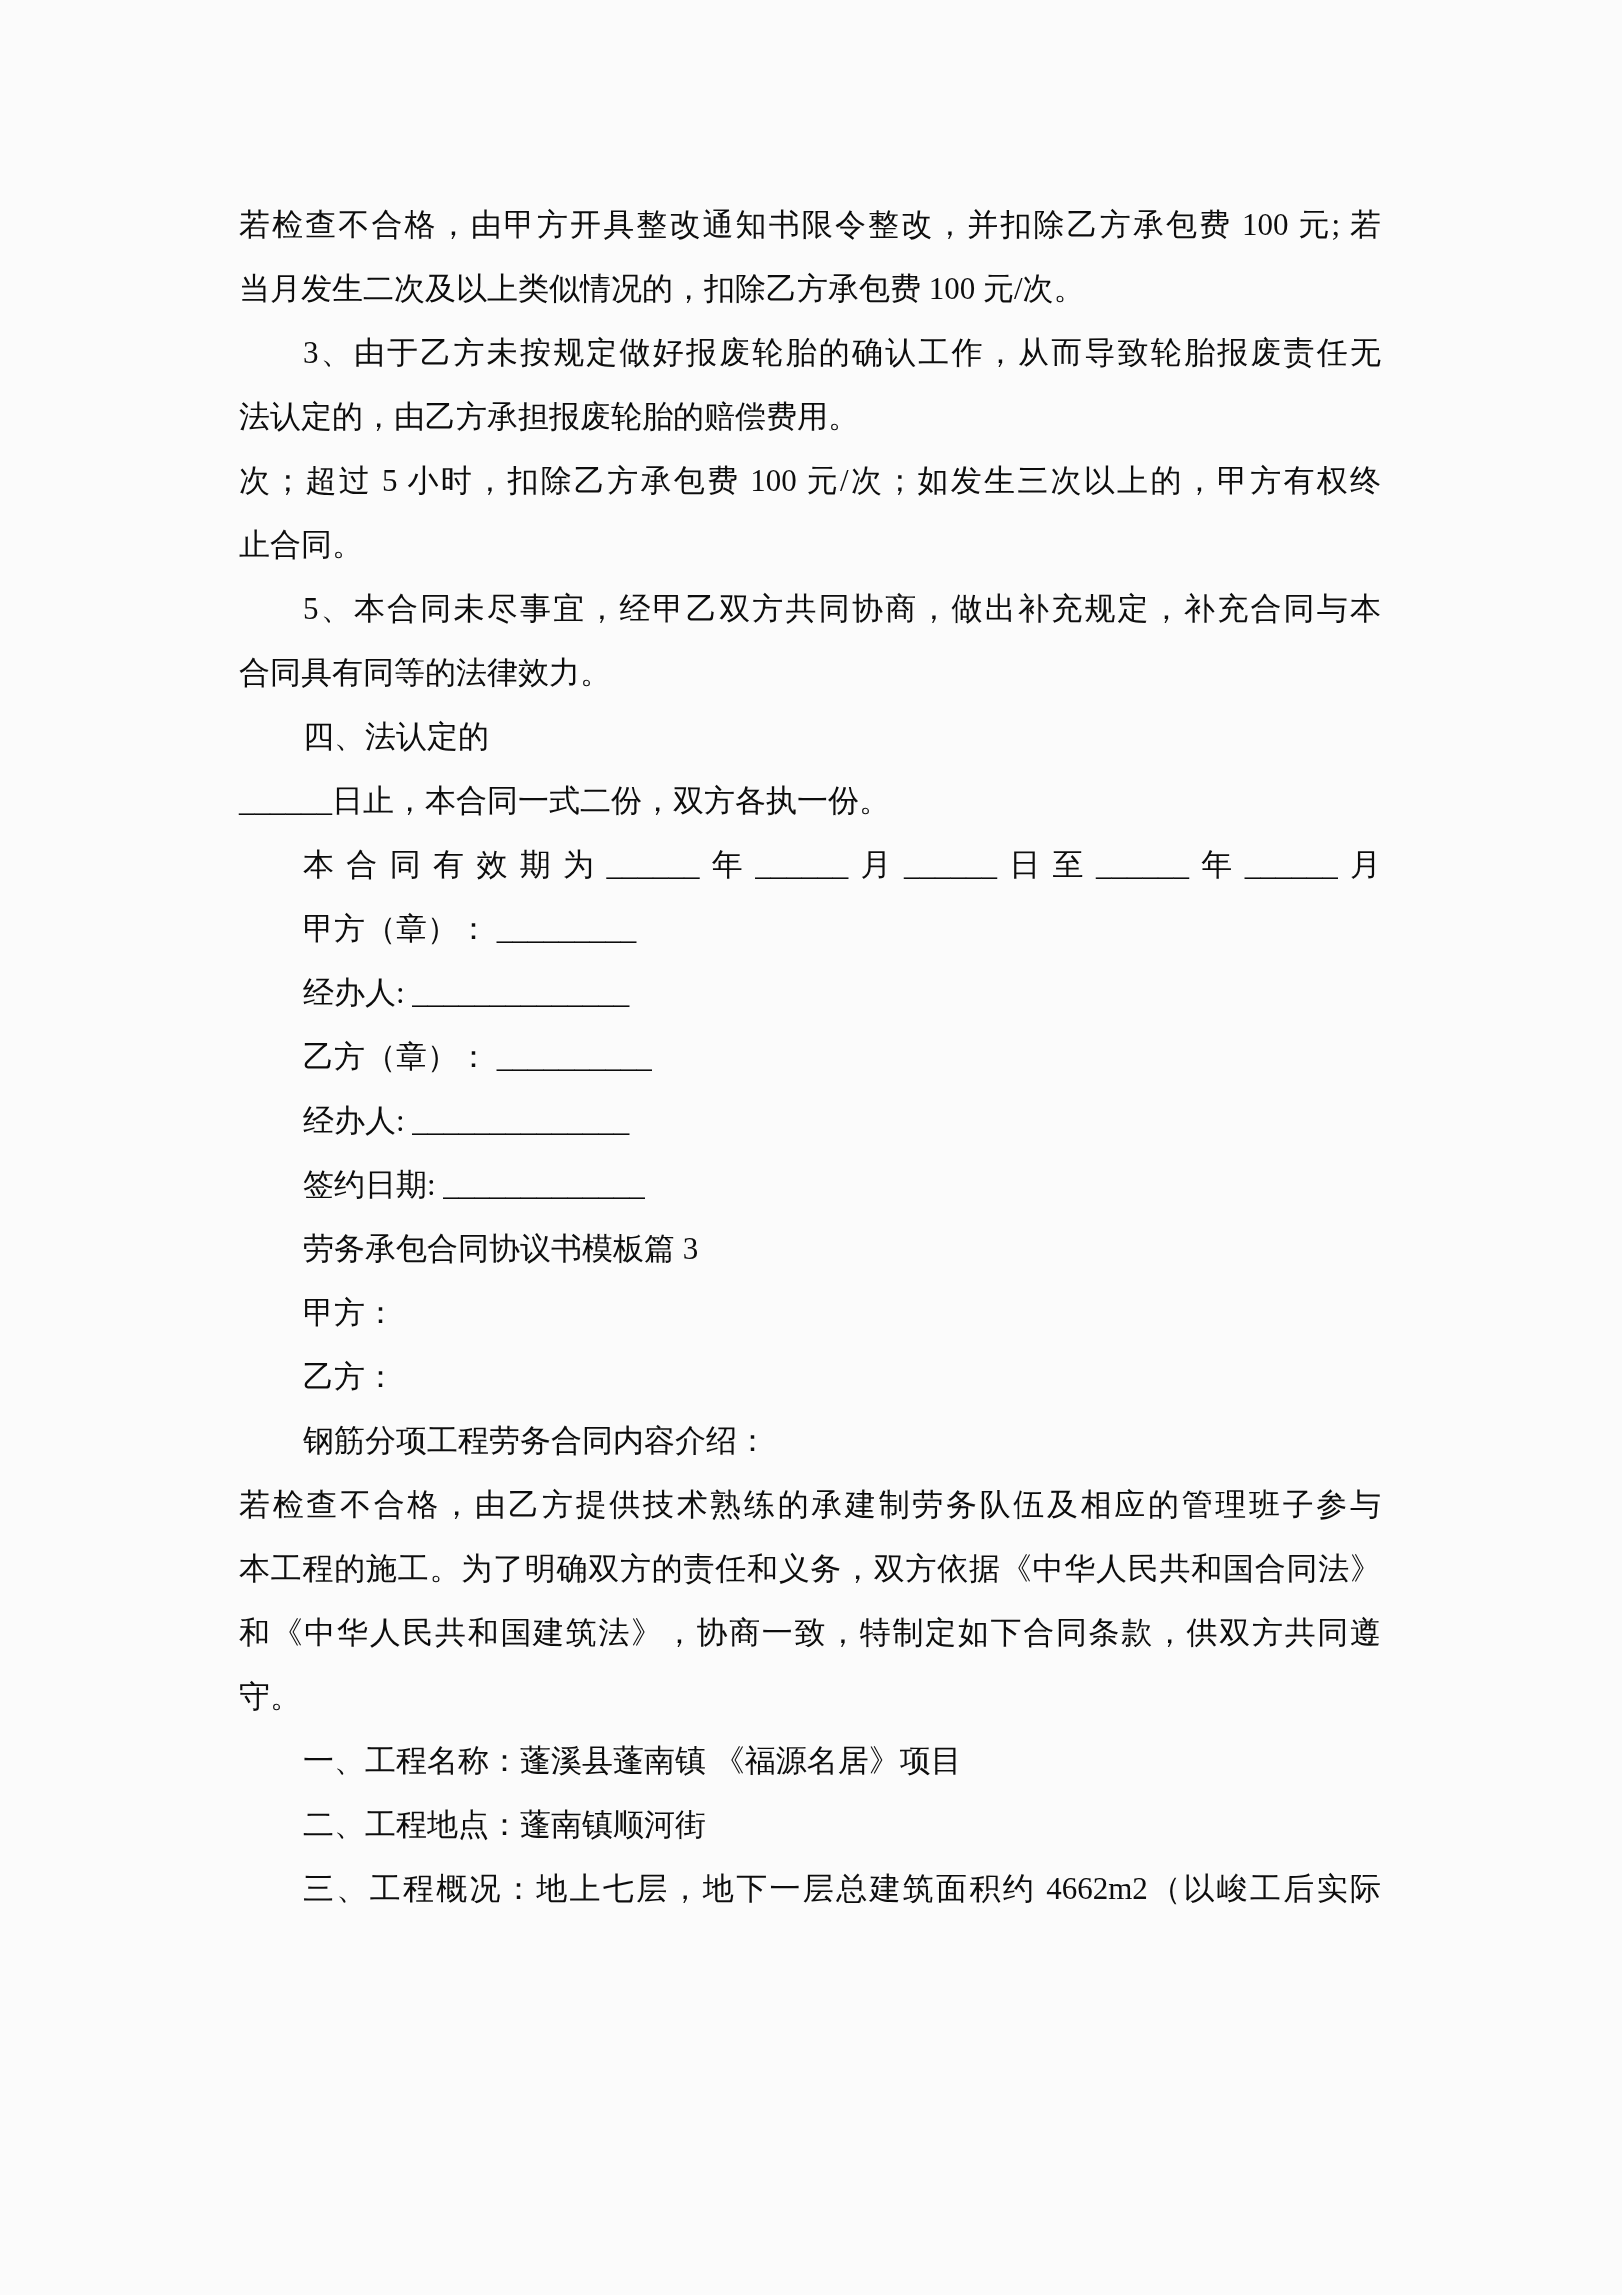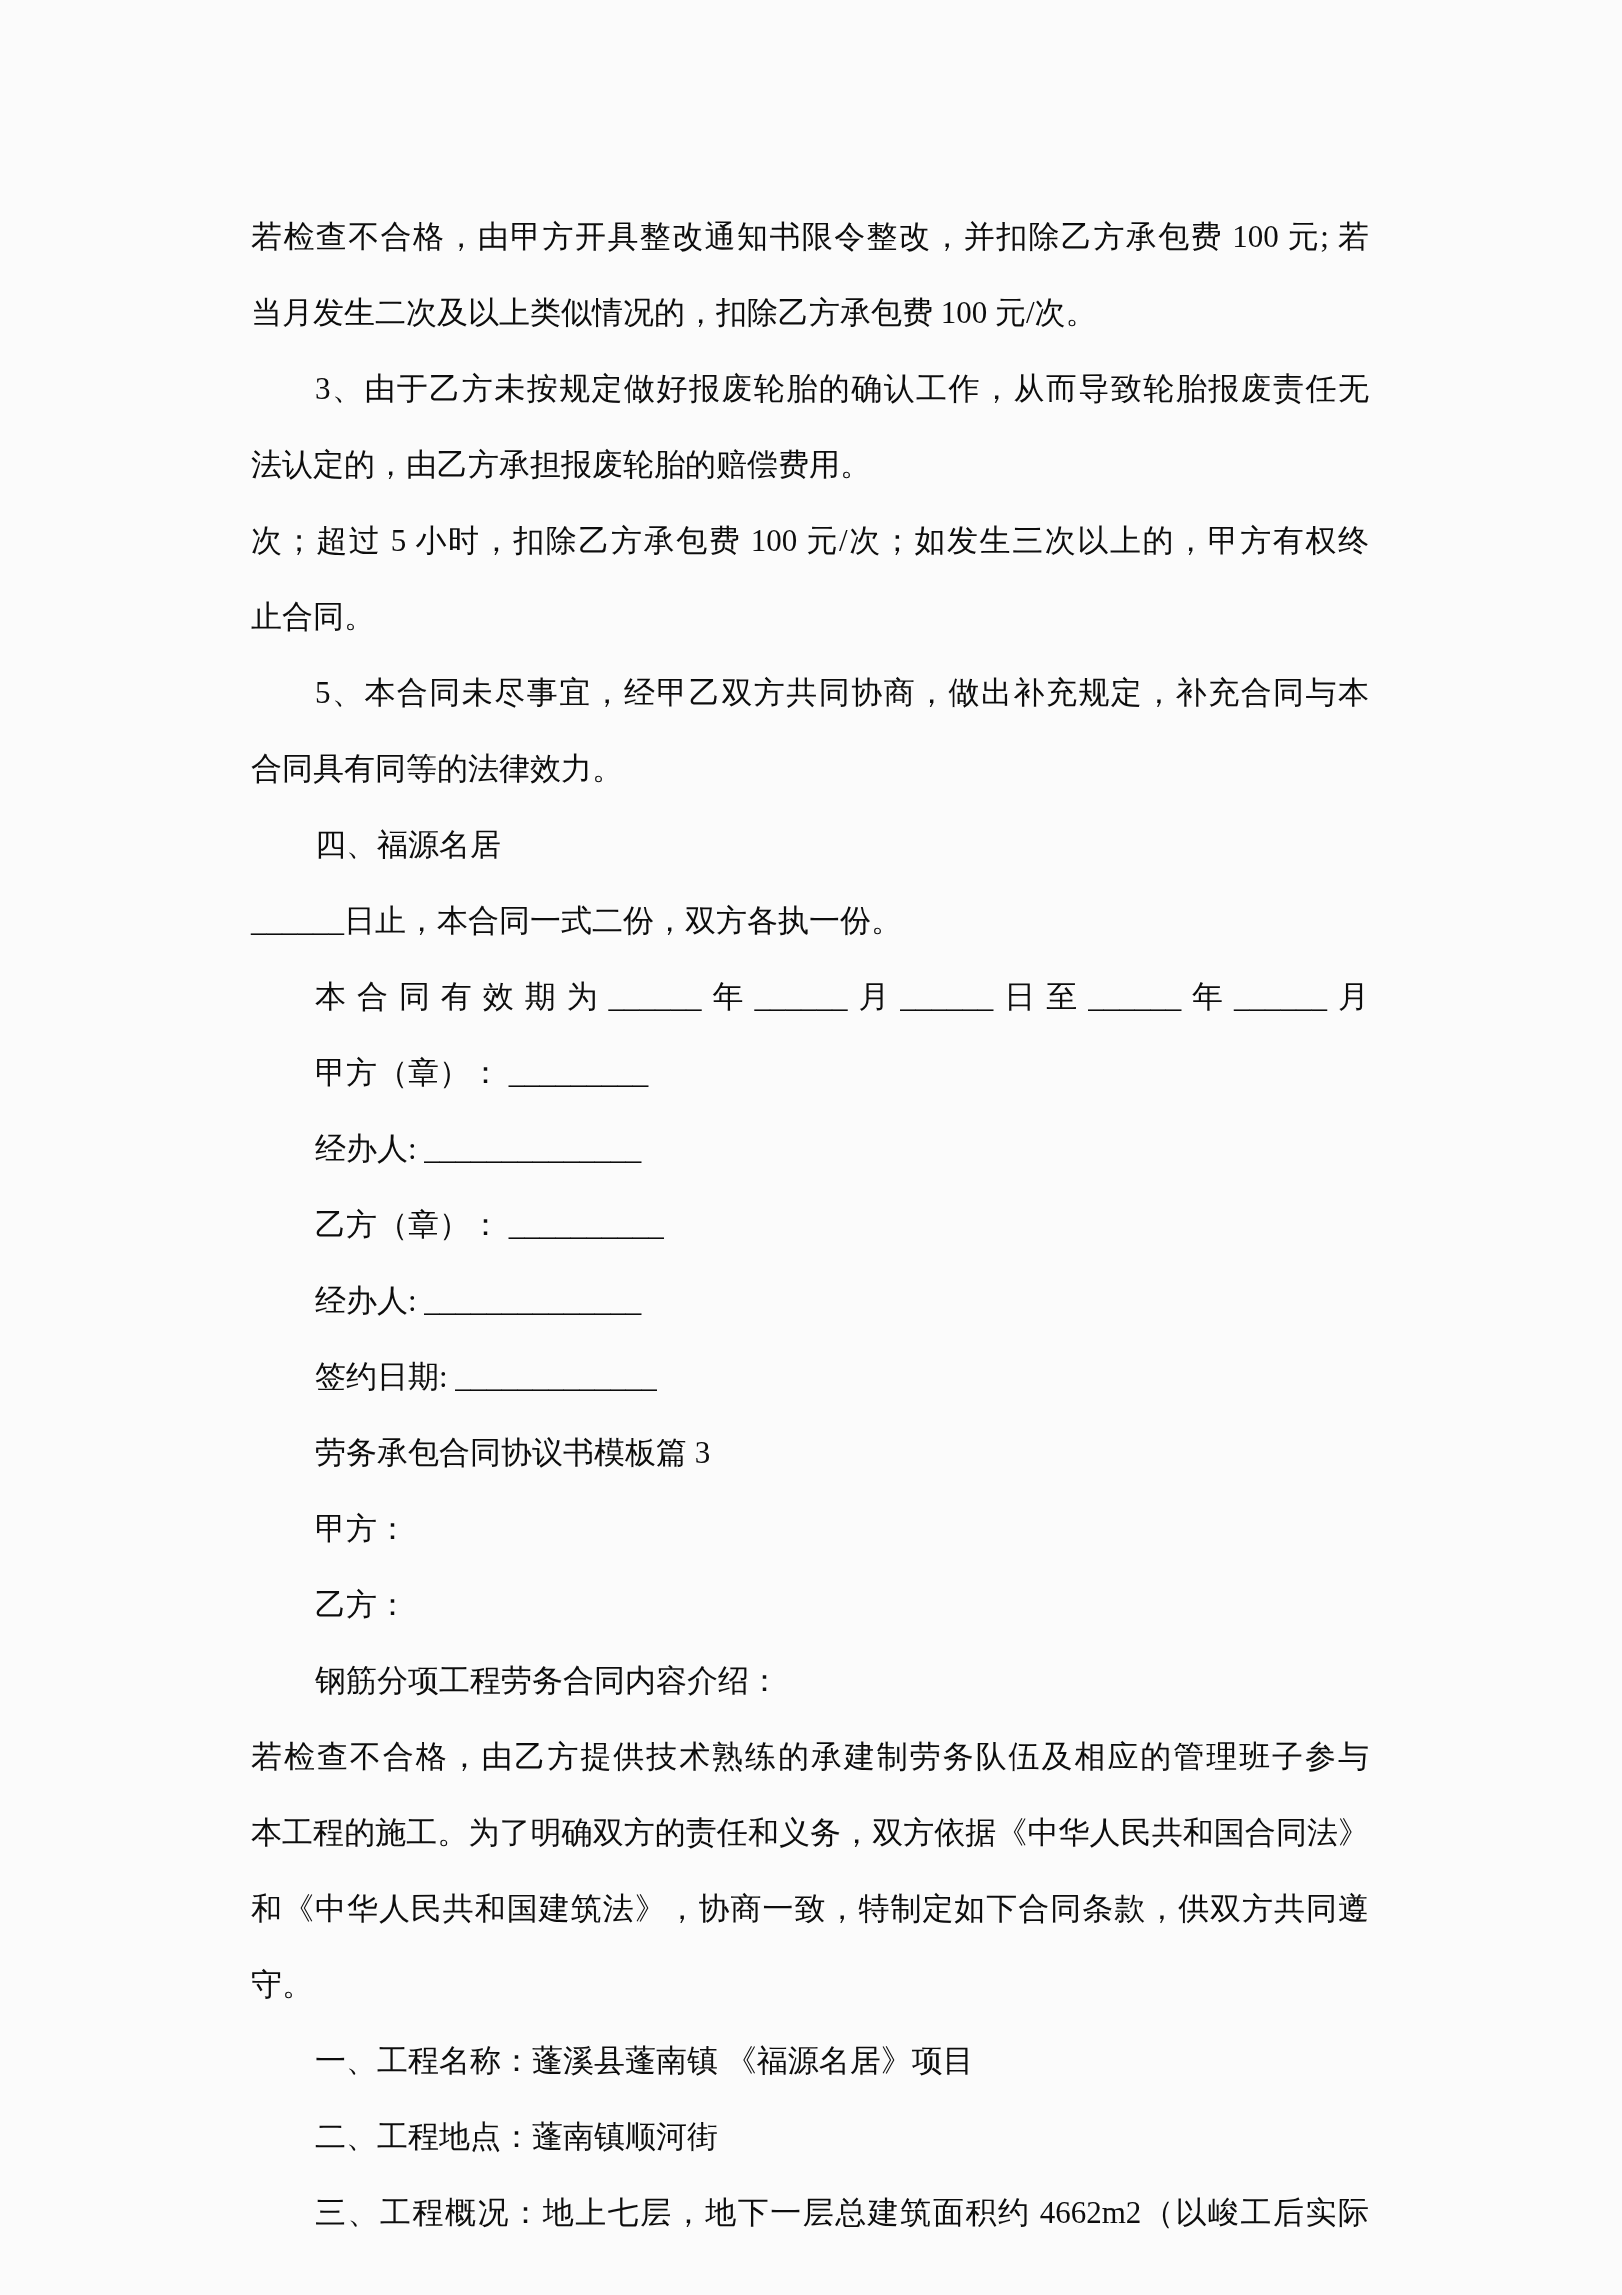--- a/index.html
+++ b/index.html
@@ -16,21 +16,21 @@
     box-sizing: border-box;
     width: 1623px;
     height: 2295px;
     padding: 193px 242px 0 239px;
     background: #fbfbfb;
   }
   .doc-body {
     width: 1142px;
   }
   .line {
-    margin: 12px;
+    margin: 0;
     padding: 0;
     font-family: "Liberation Serif", "DejaVu Serif", serif;
     font-size: 31px;
     line-height: 64px;
     color: #0d0d0d;
     white-space: nowrap;
     text-align: left;
     letter-spacing: 0;
   }
   .line.indent {
@@ -49,21 +49,21 @@
 <div class="page" style="background: rgb(251, 251, 251);">
   <div class="doc-body" style="color: rgb(13, 13, 13);">
       <p class="line fill">若检查不合格，由甲方开具整改通知书限令整改，并扣除乙方承包费 100 元; 若</p>
       <p class="line">当月发生二次及以上类似情况的，扣除乙方承包费 100 元/次。</p>
       <p class="line indent fill">3、由于乙方未按规定做好报废轮胎的确认工作，从而导致轮胎报废责任无</p>
       <p class="line">法认定的，由乙方承担报废轮胎的赔偿费用。</p>
       <p class="line fill">次；超过 5 小时，扣除乙方承包费 100 元/次；如发生三次以上的，甲方有权终</p>
       <p class="line">止合同。</p>
       <p class="line indent fill">5、本合同未尽事宜，经甲乙双方共同协商，做出补充规定，补充合同与本</p>
       <p class="line">合同具有同等的法律效力。</p>
-      <p class="line indent">四、福源名居</p>
+      <p class="line indent">四、法认定的</p>
       <p class="line">______日止，本合同一式二份，双方各执一份。</p>
       <p class="line indent fill">本合同有效期为______年______月______日至______年______月</p>
       <p class="line indent">甲方（章）： _________</p>
       <p class="line indent">经办人: ______________</p>
       <p class="line indent">乙方（章）： __________</p>
       <p class="line indent">经办人: ______________</p>
       <p class="line indent">签约日期: _____________</p>
       <p class="line indent">劳务承包合同协议书模板篇 3</p>
       <p class="line indent">甲方：</p>
       <p class="line indent">乙方：</p>

